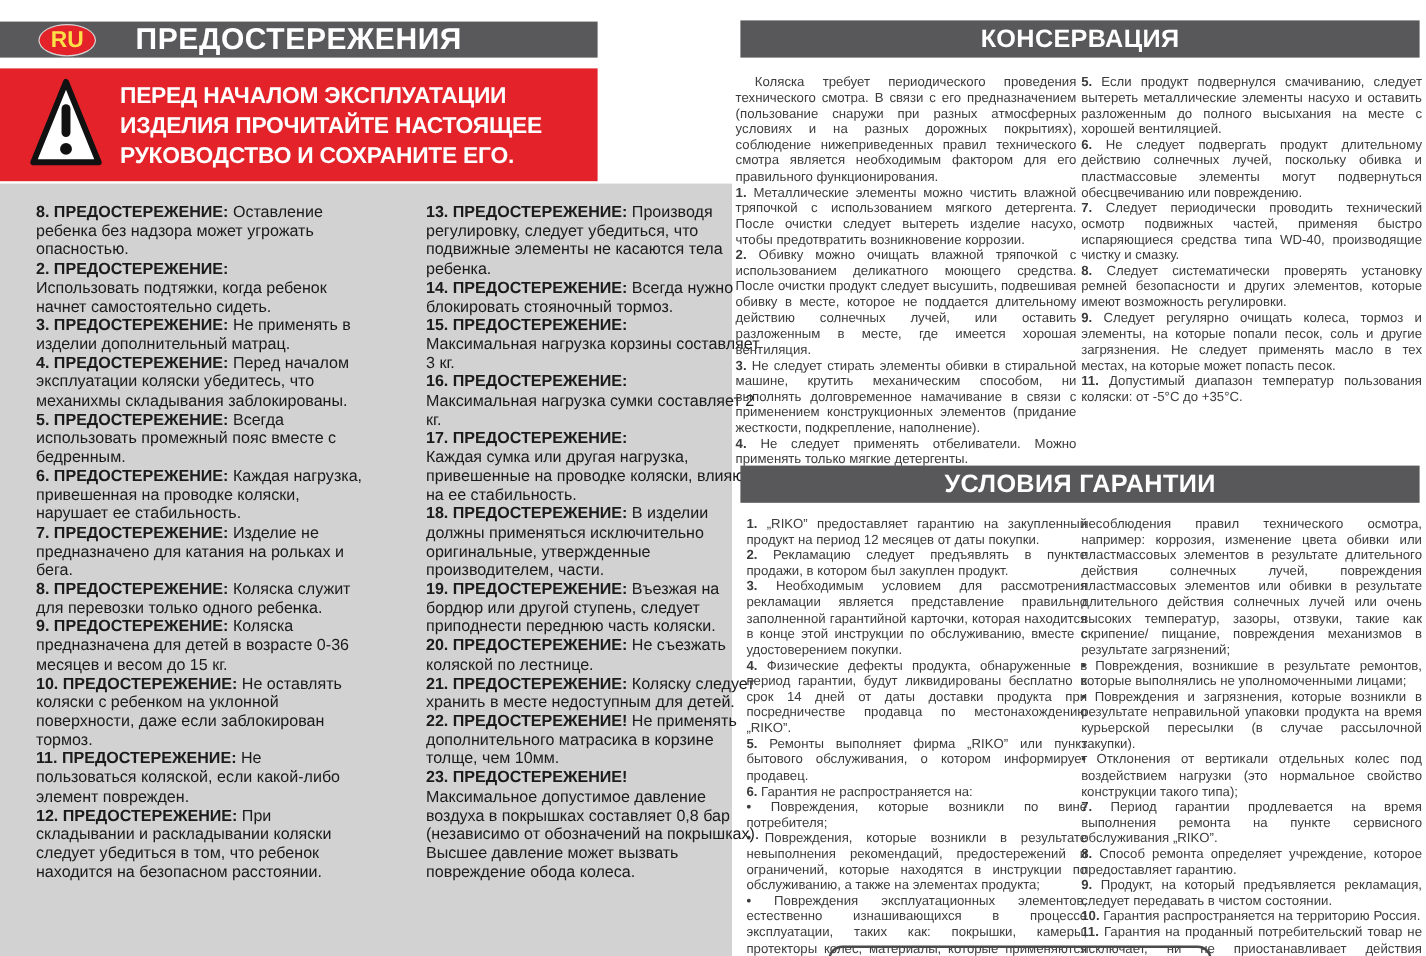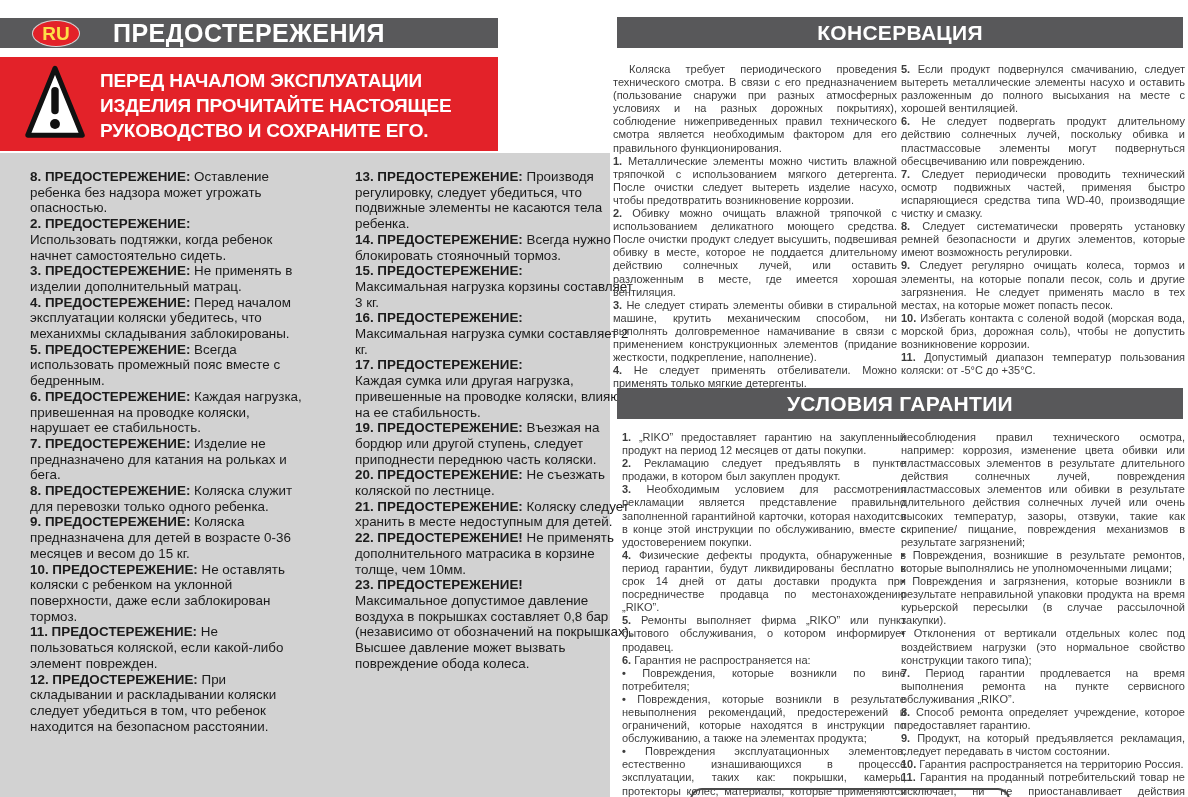--- a/index.html
+++ b/index.html
@@ -86,20 +86,21 @@
   </div>
 <div class="abs wcol wcol2">
     <p class="para"><b class="lead">13. ПРЕДОСТЕРЕЖЕНИЕ: </b><span>Производя регулировку, следует убедиться, что подвижные элементы не касаются тела ребенка.</span></p>
     <p class="para"><b class="lead">14. ПРЕДОСТЕРЕЖЕНИЕ: </b><span>Всегда нужно блокировать стояночный тормоз.</span></p>
     <p class="para"><b class="lead">15. ПРЕДОСТЕРЕЖЕНИЕ:
 </b><span>Максимальная нагрузка корзины составляет 3 кг.</span></p>
     <p class="para"><b class="lead">16. ПРЕДОСТЕРЕЖЕНИЕ:
 </b><span>Максимальная нагрузка сумки составляет 2 кг.</span></p>
     <p class="para"><b class="lead">17. ПРЕДОСТЕРЕЖЕНИЕ:
 </b><span>Каждая сумка или другая нагрузка, привешенные на проводке коляски, влияют на ее стабильность.</span></p>
+    <p class="para"><b class="lead">18. ПРЕДОСТЕРЕЖЕНИЕ: </b><span>В изделии должны применяться исключительно оригинальные, утвержденные производителем, части.</span></p>
     <p class="para"><b class="lead">19. ПРЕДОСТЕРЕЖЕНИЕ: </b><span>Въезжая на бордюр или другой ступень, следует приподнести переднюю часть коляски.</span></p>
     <p class="para"><b class="lead">20. ПРЕДОСТЕРЕЖЕНИЕ: </b><span>Не съезжать коляской по лестнице.</span></p>
     <p class="para"><b class="lead">21. ПРЕДОСТЕРЕЖЕНИЕ: </b><span>Коляску следует хранить в месте недоступным для детей.</span></p>
     <p class="para"><b class="lead">22. ПРЕДОСТЕРЕЖЕНИЕ! </b><span>Не применять дополнительного матрасика в корзине толще, чем 10мм.</span></p>
     <p class="para"><b class="lead">23. ПРЕДОСТЕРЕЖЕНИЕ!
 </b><span>Максимальное допустимое давление воздуха в покрышках составляет 0,8 бар (независимо от обозначений на покрышках). Высшее давление может вызвать повреждение обода колеса.</span></p>
   </div>
 
 <div class="abs rbar bar-kons">КОНСЕРВАЦИЯ</div>
 
@@ -109,21 +110,20 @@
     <p class="para"><b class="lead">2. </b><span>Обивку можно очищать влажной тряпочкой с использованием деликатного моющего средства. После очистки продукт следует высушить, подвешивая обивку в месте, которое не поддается длительному действию солнечных лучей, или оставить разложенным в месте, где имеется хорошая вентиляция.</span></p>
     <p class="para"><b class="lead">3. </b><span>Не следует стирать элементы обивки в стиральной машине, крутить механическим способом, ни выполнять долговременное намачивание в связи с применением конструкционных элементов (придание жесткости, подкрепление, наполнение).</span></p>
     <p class="para"><b class="lead">4. </b><span>Не следует применять отбеливатели. Можно применять только мягкие детергенты.</span></p>
   </div>
 <div class="abs rcol mcol2">
     <p class="para"><b class="lead">5. </b><span>Если продукт подвернулся смачиванию, следует вытереть металлические элементы насухо и оставить разложенным до полного высыхания на месте с хорошей вентиляцией.</span></p>
     <p class="para"><b class="lead">6. </b><span>Не следует подвергать продукт длительному действию солнечных лучей, поскольку обивка и пластмассовые элементы могут подвернуться обесцвечиванию или повреждению.</span></p>
     <p class="para"><b class="lead">7. </b><span>Следует периодически проводить технический осмотр подвижных частей, применяя быстро испаряющиеся средства типа WD-40, производящие чистку и смазку.</span></p>
     <p class="para"><b class="lead">8. </b><span>Следует систематически проверять установку ремней безопасности и других элементов, которые имеют возможность регулировки.</span></p>
     <p class="para"><b class="lead">9. </b><span>Следует регулярно очищать колеса, тормоз и элементы, на которые попали песок, соль и другие загрязнения. Не следует применять масло в тех местах, на которые может попасть песок.</span></p>
-    <p class="para"><b class="lead">10. </b><span>Избегать контакта с соленой водой (морская вода, морской бриз, дорожная соль), чтобы не допустить возникновение коррозии.</span></p>
     <p class="para"><b class="lead">11. </b><span>Допустимый диапазон температур пользования коляски: от -5°С до +35°С.</span></p>
   </div>
 
 <div class="abs rbar bar-gar">УСЛОВИЯ ГАРАНТИИ</div>
 
 <div class="abs rcol gcol1">
     <p class="para"><b class="lead">1. </b><span>„RIKO” предоставляет гарантию на закупленный продукт на период 12 месяцев от даты покупки.</span></p>
     <p class="para"><b class="lead">2. </b><span>Рекламацию следует предъявлять в пункте продажи, в котором был закуплен продукт.</span></p>
     <p class="para"><b class="lead">3. </b><span>Необходимым условием для рассмотрения рекламации является представление правильно заполненной гарантийной карточки, которая находится в конце этой инструкции по обслуживанию, вместе с удостоверением покупки.</span></p>
     <p class="para"><b class="lead">4. </b><span>Физические дефекты продукта, обнаруженные в период гарантии, будут ликвидированы бесплатно в срок 14 дней от даты доставки продукта при посредничестве продавца по местонахождению „RIKO”.</span></p>

